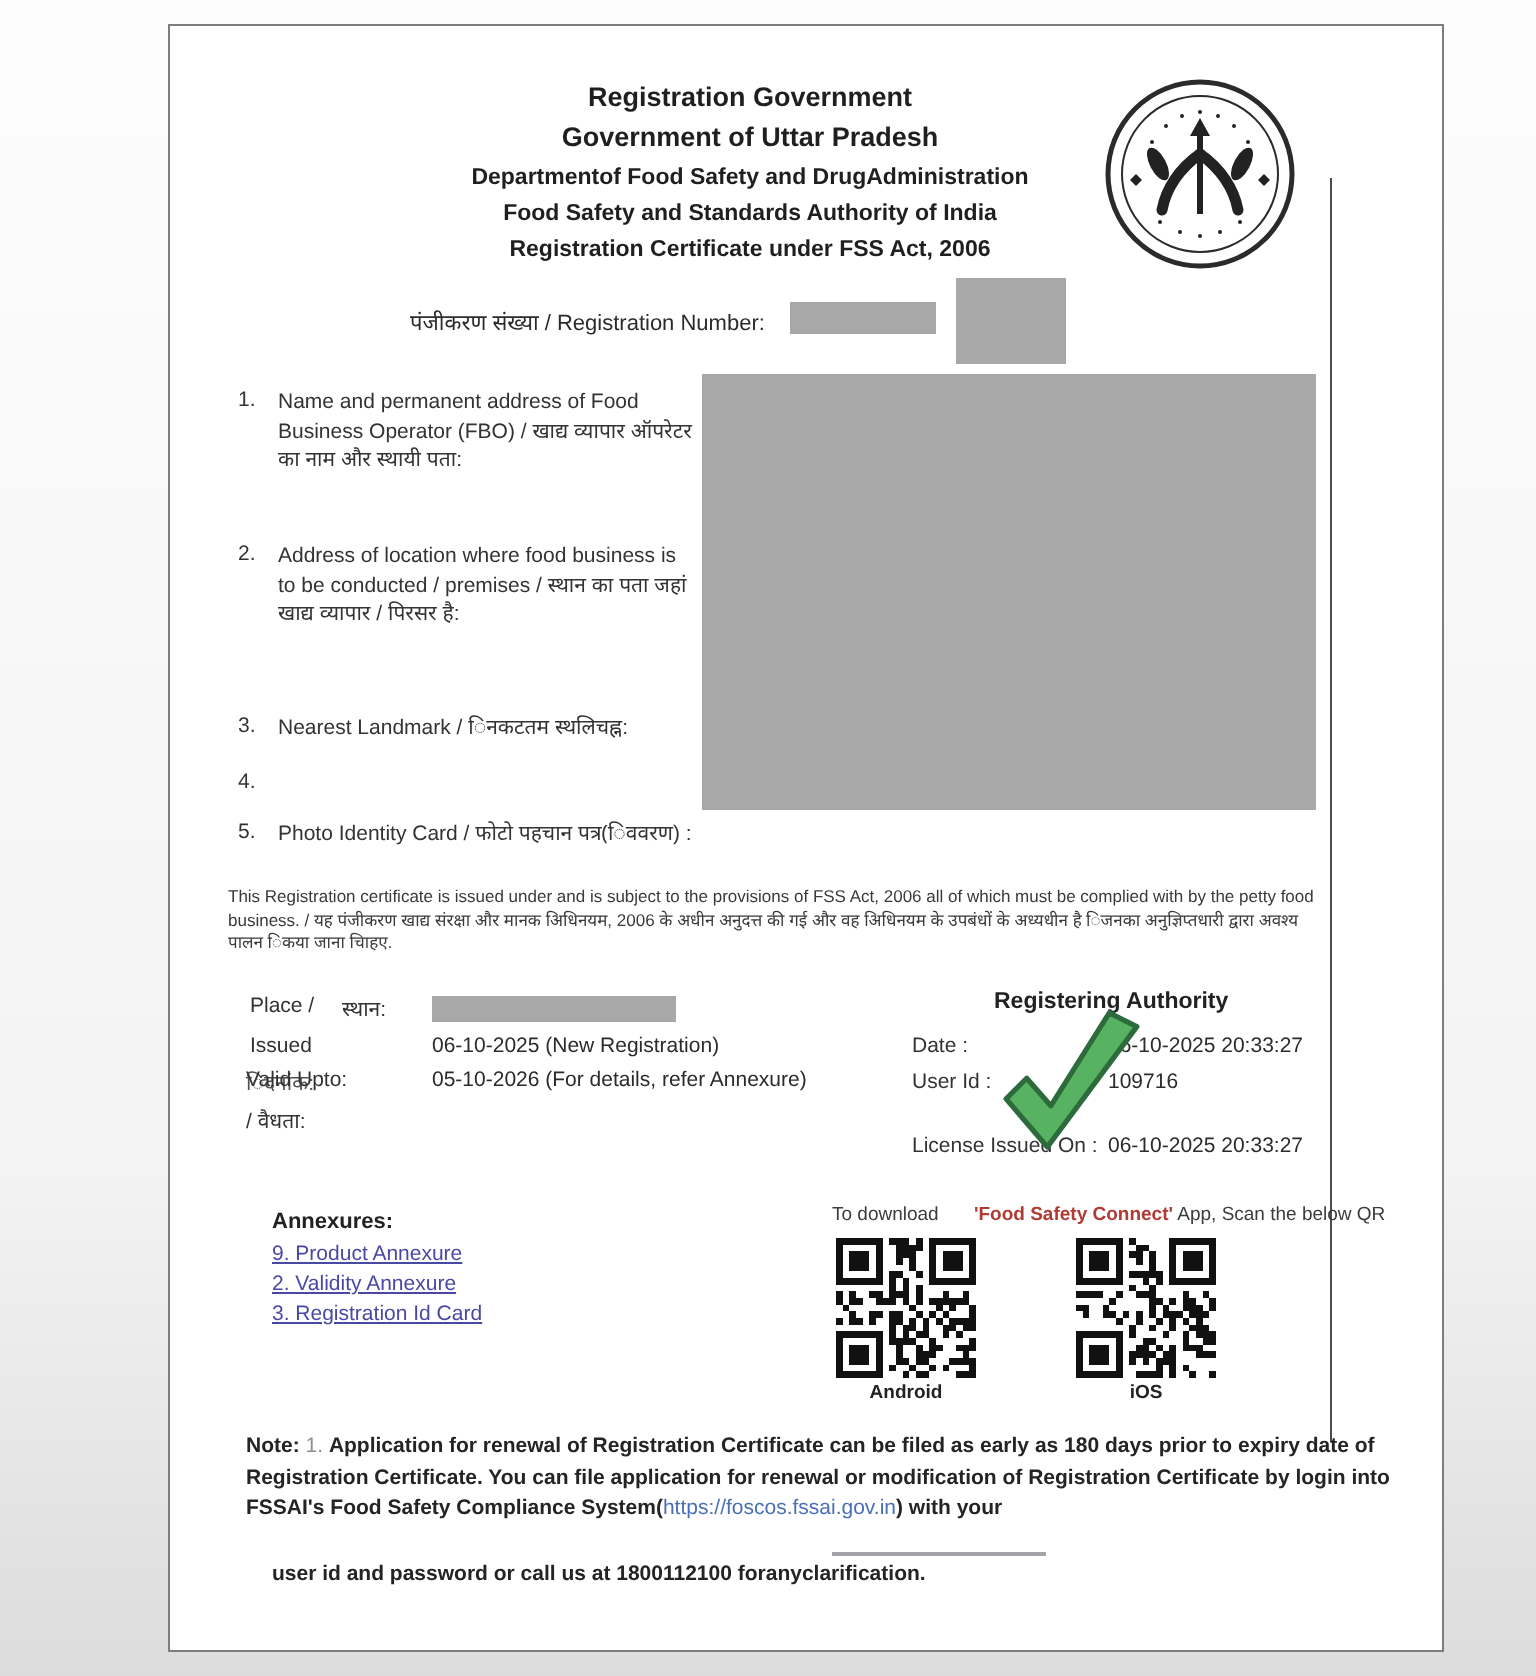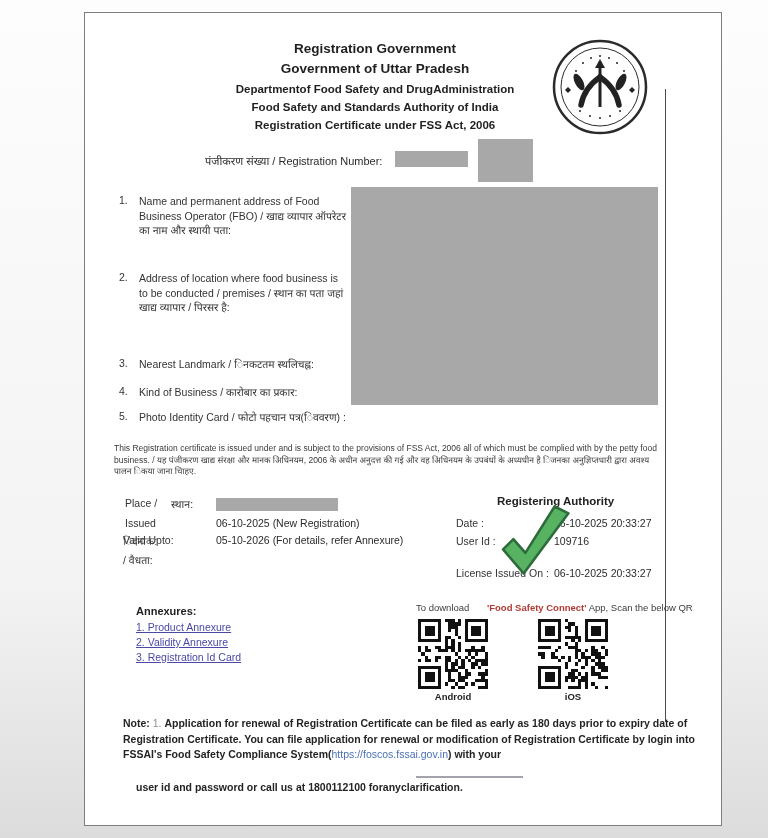--- a/index.html
+++ b/index.html
@@ -95,21 +95,20 @@
 
     <div class="redact" style="left:266px;top:174px;width:307px;height:218px;"></div>
 
     <div class="item-num" style="top:181px;">1.</div>
     <div class="item-text" style="top:181px;">Name and permanent address of Food Business Operator (FBO) / खाद्य व्यापार ऑपरेटर का नाम और स्थायी पता:</div>
     <div class="item-num" style="top:258px;">2.</div>
     <div class="item-text" style="top:258px;">Address of location where food business is to be conducted / premises / स्थान का पता जहां खाद्य व्यापार / पिरसर है:</div>
     <div class="item-num" style="top:344px;">3.</div>
     <div class="item-text" style="top:344px;width:260px;">Nearest Landmark / िनकटतम स्थलिचह्न:</div>
     <div class="item-num" style="top:372px;">4.</div>
-    <div class="item-text" style="top:372px;width:260px;">Kind of Business / कारोबार का प्रकार:</div>
     <div class="item-num" style="top:397px;">5.</div>
     <div class="item-text" style="top:397px;">Photo Identity Card / फोटो पहचान पत्र(िववरण) :</div>
 
     <div class="fine-print">This Registration certificate is issued under and is subject to the provisions of FSS Act, 2006 all of which must be complied with by the petty food business. / यह पंजीकरण खाद्य संरक्षा और मानक अिधिनयम, 2006 के अधीन अनुदत्त की गई और वह अिधिनयम के उपबंधों के अध्यधीन है िजनका अनुज्ञिप्तधारी द्वारा अवश्य पालन िकया जाना चािहए.</div>
 
     <span class="lbl" style="left:40px;top:484px;">Place /</span>
     <span class="lbl" style="left:86px;top:484px;">स्थान:</span>
     <div class="redact" style="left:131px;top:485px;width:122px;height:13px;"></div>
     <span class="lbl" style="left:40px;top:504px;">Issued</span>
     <span class="val" style="left:131px;top:504px;">06-10-2025 (New Registration)</span>
@@ -124,21 +123,21 @@
     <span class="lbl" style="left:371px;top:522px;">User Id :</span>
     <span class="val" style="left:469px;top:522px;">109716</span>
     <span class="lbl" style="left:371px;top:554px;">License Issued On :</span>
     <span class="val" style="left:469px;top:554px;">06-10-2025 20:33:27</span>
 
     <svg class="check" viewBox="0 0 100 100">
       <path d="M14 54 L38 82 L90 12 L74 4 L40 58 L26 42 Z" fill="var(--check-green,#57b262)" stroke="var(--check-green-dark,#2e6b3c)" stroke-width="3" stroke-linejoin="round"></path>
     </svg>
 
     <div class="annex-head">Annexures:</div>
-    <a class="annex-link" style="top:608px;">1. Product Annexure</a>
+    <a class="annex-link" style="top:608px;">9. Product Annexure</a>
     <a class="annex-link" style="top:623px;">2. Validity Annexure</a>
     <a class="annex-link" style="top:638px;">3. Registration Id Card</a>
 
     <div class="qr-intro">
       <span>To download </span><span class="hl">'Food Safety Connect'</span><span> App, Scan the below QR</span>
     </div>
     <div class="qr-box" style="left:333px;top:606px;"><svg width="70" height="70" viewBox="0 0 21 21" shape-rendering="crispEdges" fill="#111">
           <rect x="0" y="0" width="1" height="1"></rect>
           <rect x="1" y="0" width="1" height="1"></rect>
           <rect x="2" y="0" width="1" height="1"></rect>

